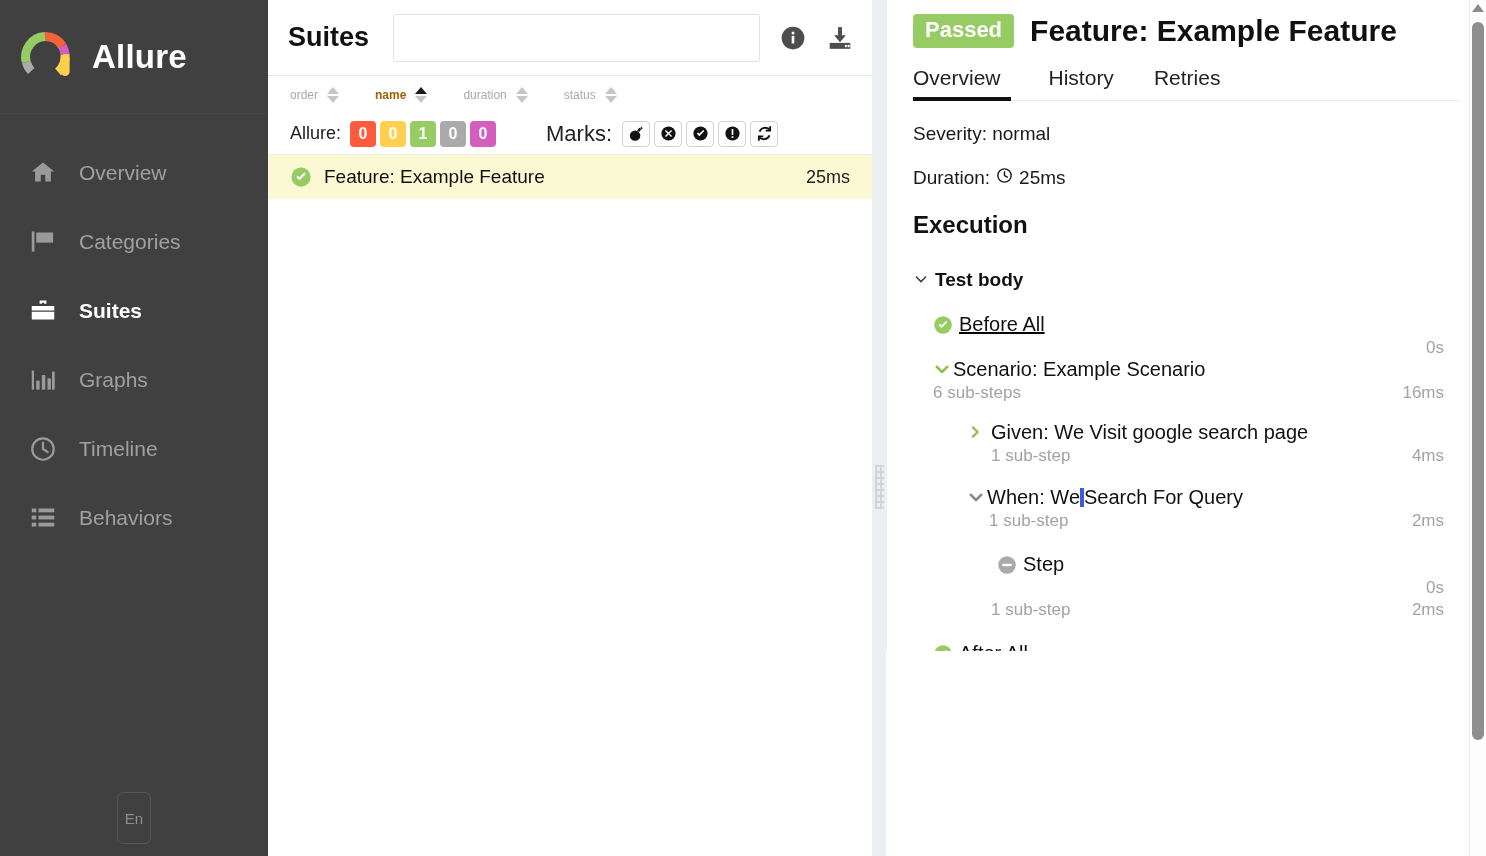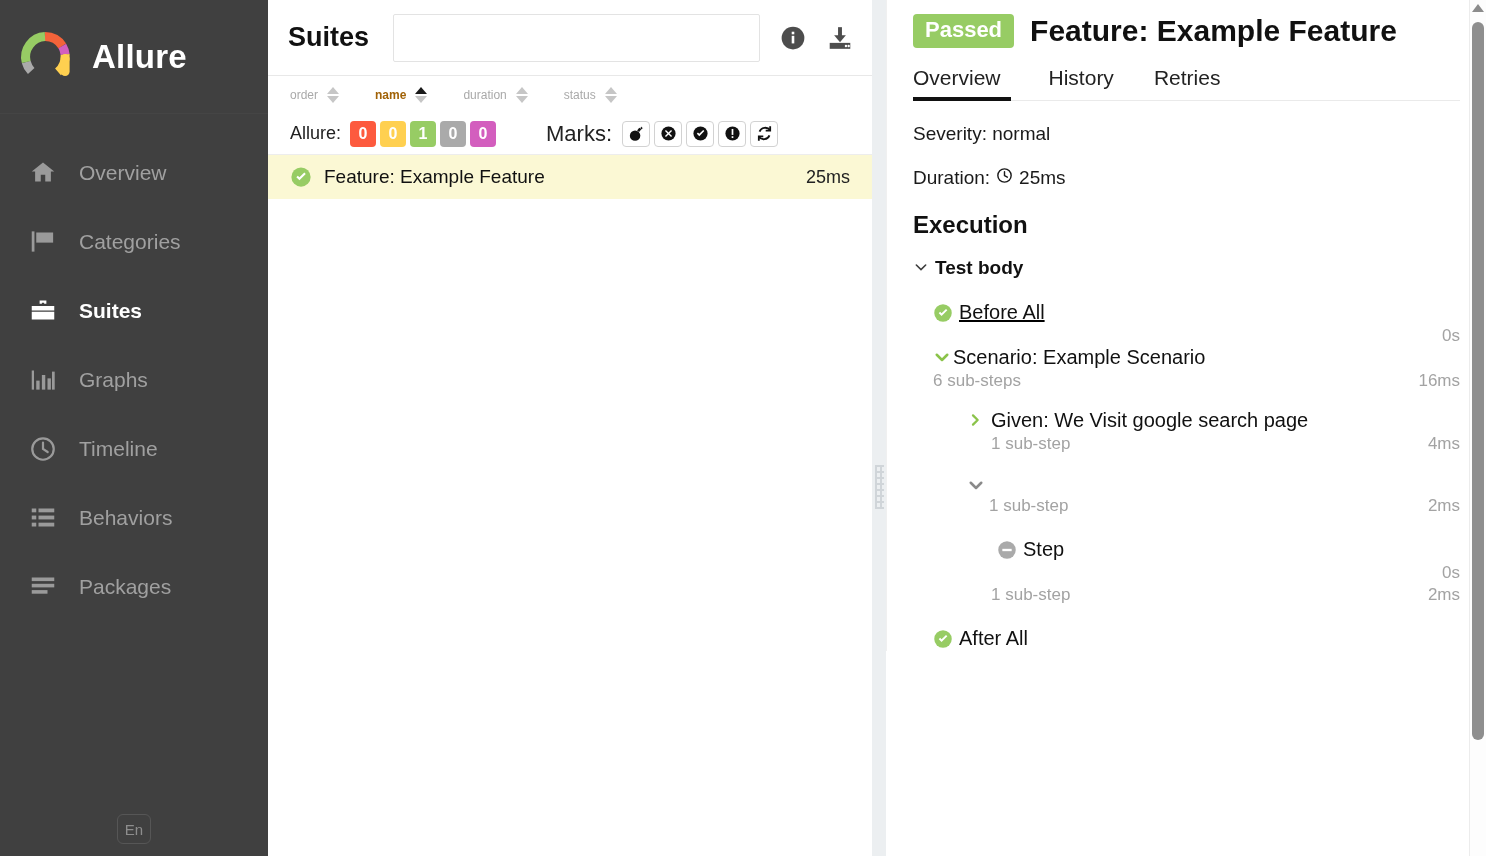--- a/index.html
+++ b/index.html
@@ -52,21 +52,21 @@
   .nav-item.active .active-bar {
     position: absolute; right: -5px; top: 7px;
     width: 5px; height: 56px; background: #6cb2f0;
   }
   .lang-wrap {
     margin-top: auto;
     display: flex; justify-content: center;
     padding-bottom: 12px;
   }
   .lang-btn {
-    width: 34px; height: 30px;
+    width: 34px; height: 52px;
     border: 1px solid #565656; border-radius: 6px;
     color: #8d8d8d; font-size: 15px;
     display: flex; align-items: center; justify-content: center;
     cursor: pointer;
   }
 
   
   .suites {
     width: 604px; flex: 0 0 604px;
     height: 856px; background: #fff;
@@ -164,23 +164,23 @@
   .tabs { display: flex; gap: 0; margin-top: 18px; border-bottom: 1px solid #eaeaea; }
   .tab {
     font-size: 21px; color: #222; padding: 0 20px 10px 20px;
     cursor: pointer; position: relative;
   }
   .tab:first-child { padding-left: 0; padding-right: 28px; }
   .tab.active::after {
     content: ""; position: absolute; left: 0; right: 18px; bottom: -1px;
     height: 4px; background: #111;
   }
-  .detail-body { padding: 22px 26px 0 26px; overflow: hidden; }
+  .detail-body { padding: 22px 42px 0 26px; overflow: hidden; }
   .meta-line { font-size: 19px; color: #1a1a1a; margin-bottom: 22px; display: flex; align-items: center; gap: 6px; }
-  .exec-title { font-size: 24px; font-weight: bold; color: #111; margin-bottom: 18px; }
+  .exec-title { font-size: 24px; font-weight: bold; color: #111; margin-bottom: 30px; }
 
   .tree { }
   .node { position: relative; }
   .node-main { display: flex; align-items: flex-start; }
   .node-ico { flex: 0 0 auto; display: flex; align-items: center; margin-right: 6px; margin-top: 2px; }
   .node-text { font-size: 20px; color: #111; }
   .node-text.bold { font-weight: bold; font-size: 19px; }
   .node-sub {
     display: flex; justify-content: space-between;
     font-size: 17px; color: #a3a3a3; margin-top: 2px;
@@ -294,30 +294,20 @@
               <rect x="8" y="4" width="14" height="3.4"></rect>
               <rect x="2" y="10.3" width="4" height="3.4"></rect>
               <rect x="8" y="10.3" width="14" height="3.4"></rect>
               <rect x="2" y="16.6" width="4" height="3.4"></rect>
               <rect x="8" y="16.6" width="14" height="3.4"></rect>
             </svg>
         </span>
         <span class="nav-label">Behaviors</span>
       </div>
 
-      <div class="nav-item">
-        <span class="nav-icon">
-          <svg width="30" height="27" viewBox="0 0 24 24" fill="currentColor">
-              <rect x="2" y="4" width="20" height="3.2"></rect>
-              <rect x="2" y="9.6" width="20" height="3.2"></rect>
-              <rect x="2" y="15.2" width="14" height="3.2"></rect>
-            </svg>
-        </span>
-        <span class="nav-label">Packages</span>
-      </div>
     </div>
 
     <div class="lang-wrap">
       <div class="lang-btn">En</div>
     </div>
   </div>
 
   <div class="suites">
 
     <div class="suites-head">
@@ -527,20 +517,21 @@
           </div>
         </div>
 
         <div class="node lvl2" style="margin-top:20px">
           <div class="node-main">
             <span class="node-ico" style="margin-right:2px">
               <svg width="18" height="18" viewBox="0 0 24 24" fill="none" stroke="#8a8a8a" stroke-width="3.4">
                   <path d="M5 9l7 7 7-7" stroke-linecap="round" stroke-linejoin="round"></path>
                 </svg>
             </span>
+            <span class="node-text"><span>When: We</span><span class="sel-caret"></span><span>Search For Query</span></span>
           </div>
           <div class="node-sub" style="margin-left:22px">
             <span>1 sub-step</span>
             <span class="node-dur-right">2ms</span>
           </div>
         </div>
 
         <div class="node lvl3" style="margin-top:22px">
           <div class="node-main">
             <span class="node-ico">

